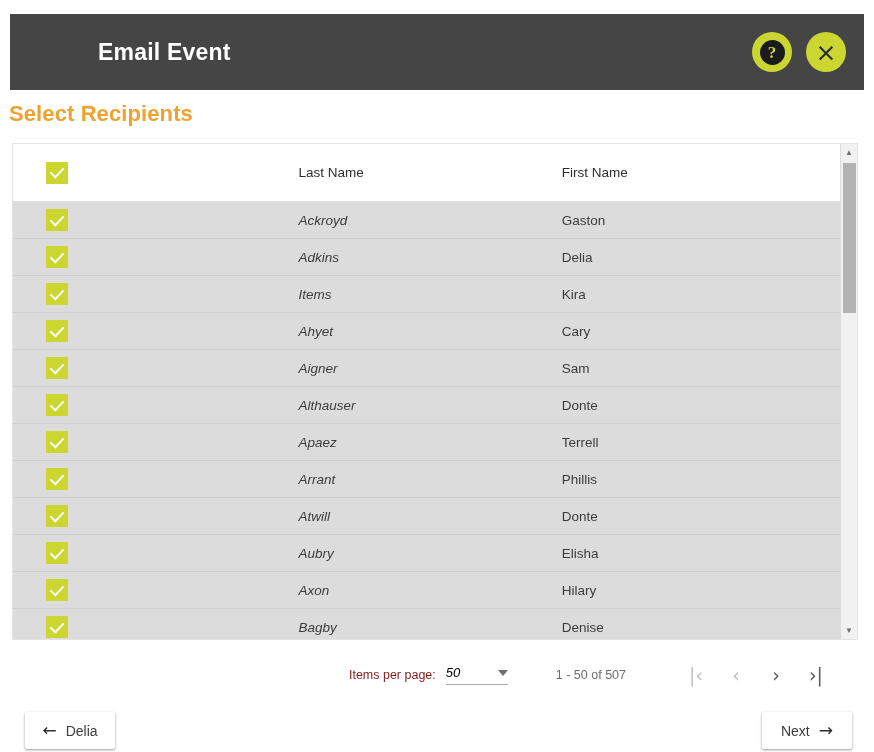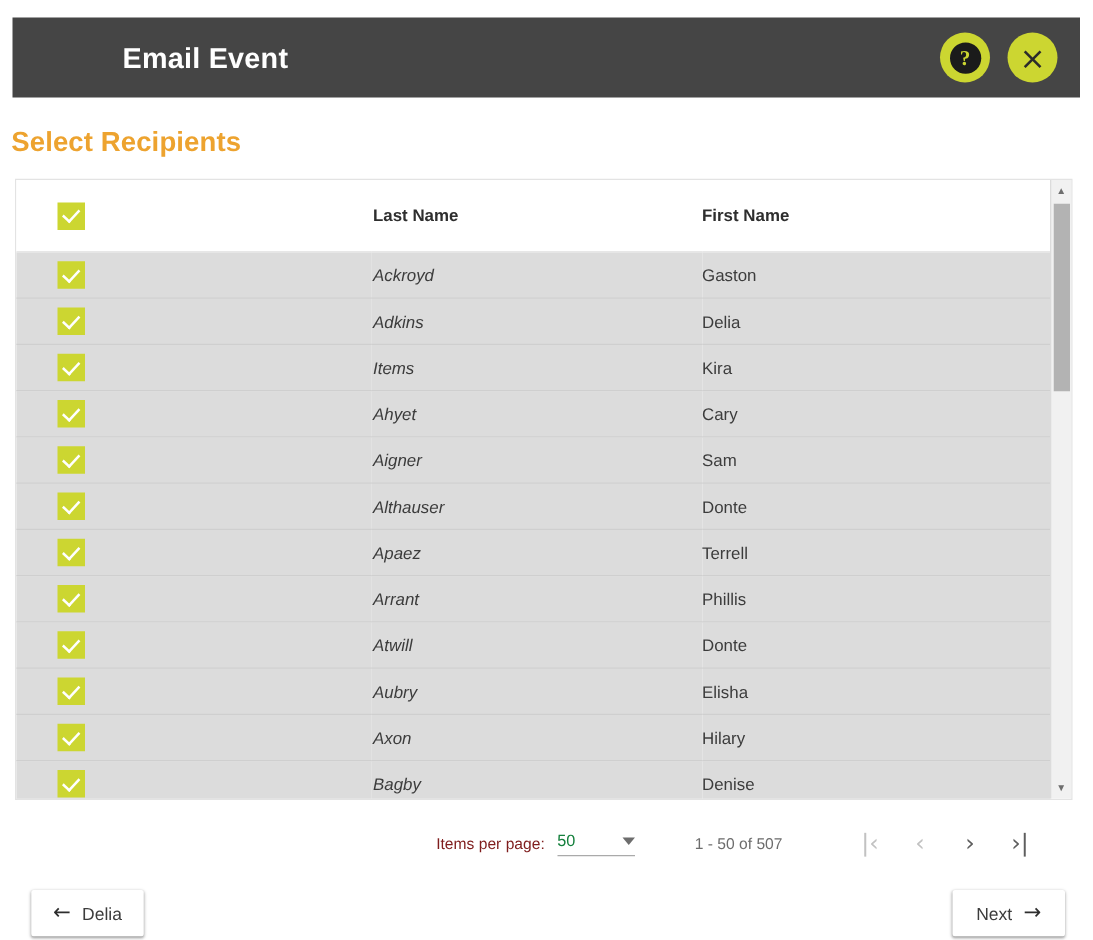--- a/index.html
+++ b/index.html
@@ -16,21 +16,21 @@
     overflow: hidden;
     position: relative;
   }
 
   
   .titlebar {
     position: absolute;
     left: 10px;
     top: 14px;
     width: 854px;
-    height: 64px;
+    height: 76px;
     background: #454545;
     display: flex;
     align-items: center;
     box-sizing: border-box;
   }
   .titlebar-title {
     margin-left: 88px;
     color: #ffffff;
     font-size: 23px;
     font-weight: bold;
@@ -111,21 +111,21 @@
     table-layout: fixed;
   }
   .rec-table col.c-check { width: 282px; }
   .rec-table col.c-last  { width: 262px; }
   .rec-table col.c-first { width: 276px; }
 
   .rec-table thead th {
     height: 57px;
     background: #ffffff;
     font-size: 13.5px;
-    font-weight: bold;
+    font-weight: normal;
     color: #2e2e2e;
     text-align: left;
     padding: 0;
     vertical-align: middle;
     border-bottom: 1px solid #e0e0e0;
   }
   .th-check { padding-left: 33px !important; }
   .th-last  { padding-left: 1px !important; }
   .th-first { padding-left: 0 !important; }
 
@@ -226,21 +226,22 @@
     border-bottom: 1px solid #aaaaaa;
     padding-bottom: 4px;
     display: flex;
     align-items: center;
     justify-content: space-between;
     cursor: pointer;
     margin-right: 48px;
   }
   .page-size-value {
     font-size: 13px;
-    color: #15803d;
+    color: #000000;
+    font-style: italic;
   }
   .caret-down {
     width: 0; height: 0;
     border-left: 5px solid transparent;
     border-right: 5px solid transparent;
     border-top: 6px solid #6d6d6d;
   }
   .range-label {
     margin-right: 50px;
     white-space: nowrap;

